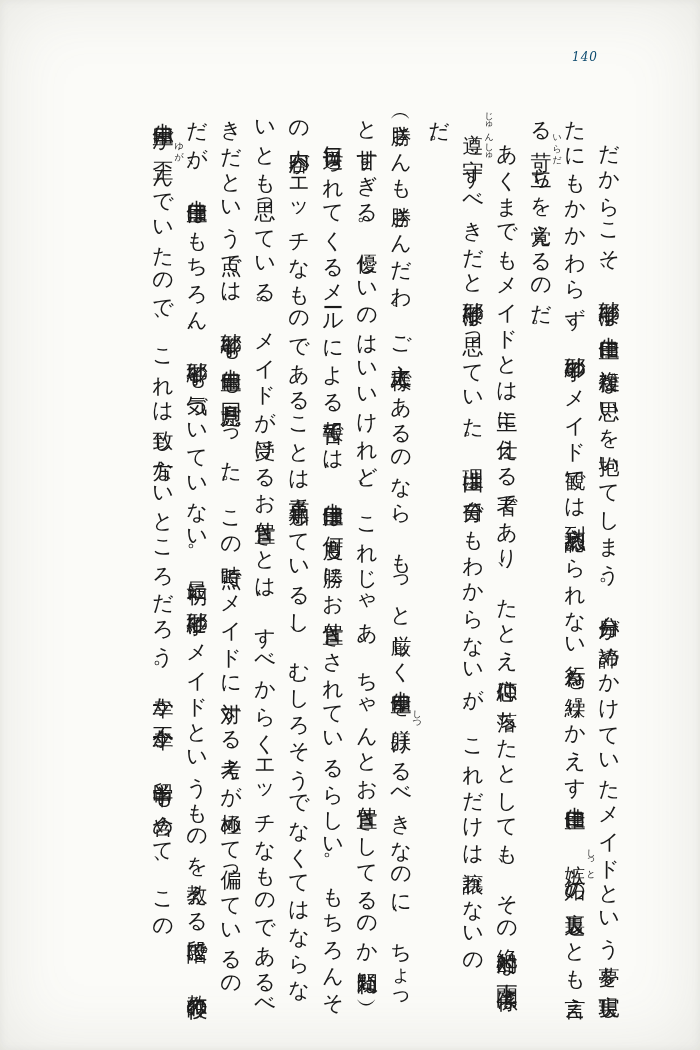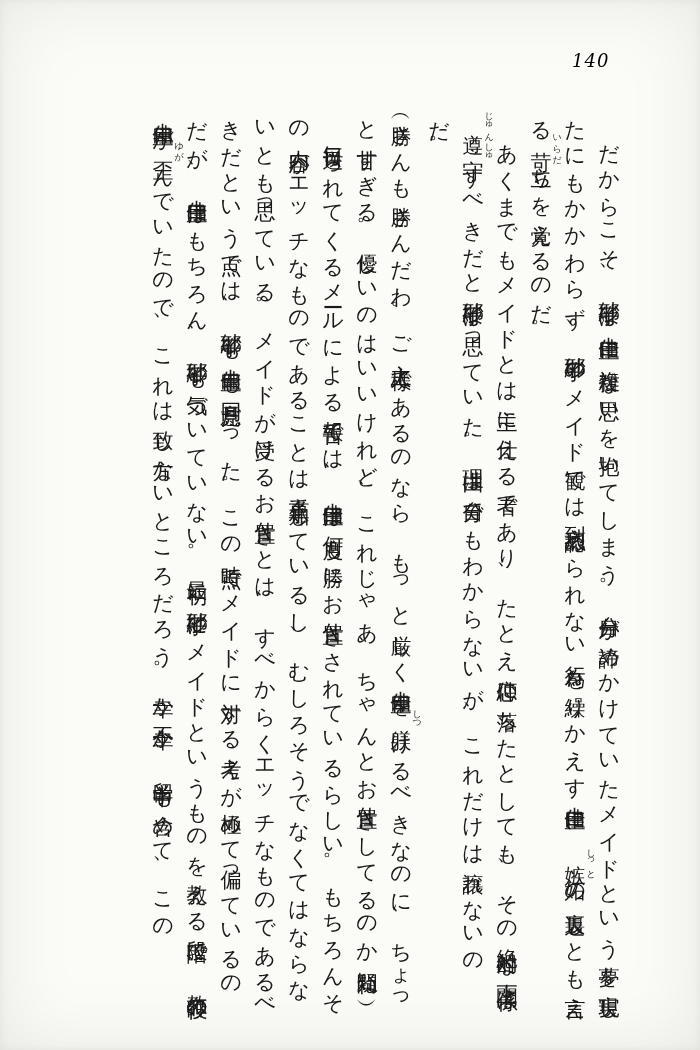--- a/index.html
+++ b/index.html
@@ -19,22 +19,22 @@
     height: 1050px;
     background: #fbfbf8;
     box-shadow: inset 0 0 70px rgba(110,110,100,0.14), inset 0 0 8px rgba(120,120,110,0.10);
   }
   .page-number {
     position: absolute;
     top: 50px;
     left: 572px;
     font-family: "DejaVu Serif", "Liberation Serif", serif;
     font-style: italic;
-    font-size: 18px;
-    color: #000000;
+    font-size: 12px;
+    color: #0c4a6e;
     letter-spacing: 1px;
   }
   .text-block {
     position: absolute;
     top: 106px;
     right: 74px;
     height: 908px;
     writing-mode: vertical-rl;
     -webkit-writing-mode: vertical-rl;
     text-orientation: mixed;

